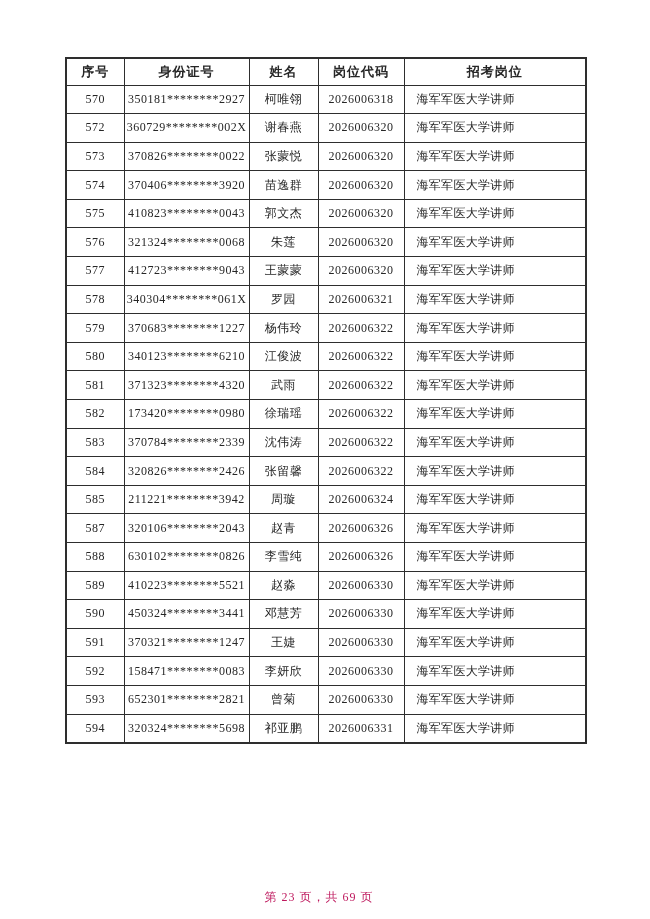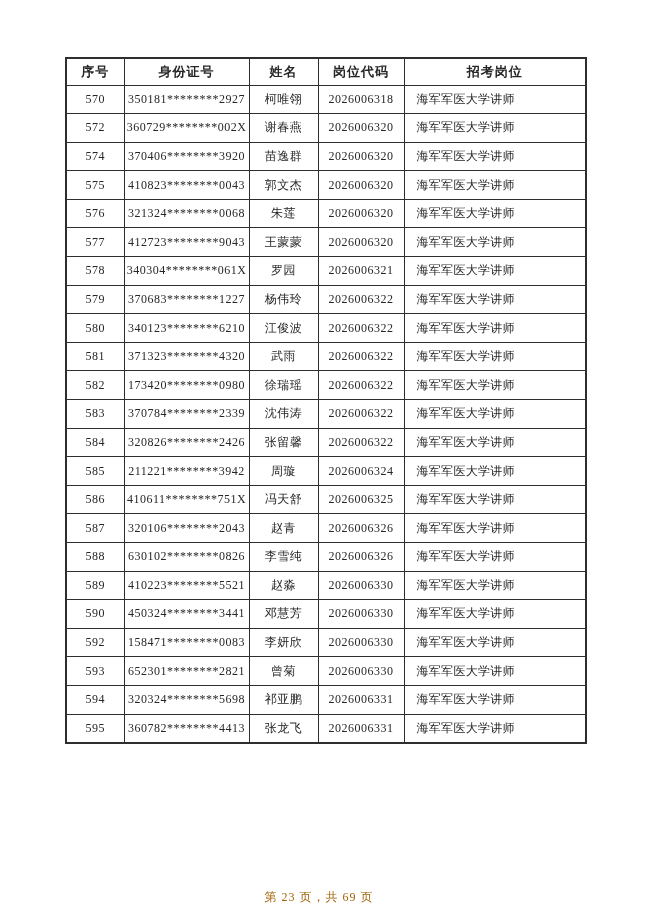--- a/index.html
+++ b/index.html
@@ -42,21 +42,21 @@
     letter-spacing: 0.3px;
   }
   .footer {
     position: absolute;
     left: 0;
     top: 889px;
     width: 100%;
     text-align: center;
     font-size: 12px;
     letter-spacing: 1px;
-    color: #a16207;
+    color: #be185d;
   }
 </style>
 </head>
 <body>
 
 <div class="page">
 
   <table class="roster">
     <colgroup>
       <col style="width:58px">
@@ -83,20 +83,27 @@
           <td class="left">海军军医大学讲师</td>
         </tr>
         <tr>
           <td>572</td>
           <td>360729********002X</td>
           <td>谢春燕</td>
           <td>2026006320</td>
           <td class="left">海军军医大学讲师</td>
         </tr>
         <tr>
+          <td>573</td>
+          <td>370826********0022</td>
+          <td>张蒙悦</td>
+          <td>2026006320</td>
+          <td class="left">海军军医大学讲师</td>
+        </tr>
+        <tr>
           <td>574</td>
           <td>370406********3920</td>
           <td>苗逸群</td>
           <td>2026006320</td>
           <td class="left">海军军医大学讲师</td>
         </tr>
         <tr>
           <td>575</td>
           <td>410823********0043</td>
           <td>郭文杰</td>
@@ -167,27 +174,20 @@
           <td class="left">海军军医大学讲师</td>
         </tr>
         <tr>
           <td>585</td>
           <td>211221********3942</td>
           <td>周璇</td>
           <td>2026006324</td>
           <td class="left">海军军医大学讲师</td>
         </tr>
         <tr>
-          <td>586</td>
-          <td>410611********751X</td>
-          <td>冯天舒</td>
-          <td>2026006325</td>
-          <td class="left">海军军医大学讲师</td>
-        </tr>
-        <tr>
           <td>587</td>
           <td>320106********2043</td>
           <td>赵青</td>
           <td>2026006326</td>
           <td class="left">海军军医大学讲师</td>
         </tr>
         <tr>
           <td>588</td>
           <td>630102********0826</td>
           <td>李雪纯</td>
@@ -202,45 +202,45 @@
           <td class="left">海军军医大学讲师</td>
         </tr>
         <tr>
           <td>590</td>
           <td>450324********3441</td>
           <td>邓慧芳</td>
           <td>2026006330</td>
           <td class="left">海军军医大学讲师</td>
         </tr>
         <tr>
+          <td>591</td>
+          <td>370321********1247</td>
+          <td>王婕</td>
+          <td>2026006330</td>
+          <td class="left">海军军医大学讲师</td>
+        </tr>
+        <tr>
           <td>592</td>
           <td>158471********0083</td>
           <td>李妍欣</td>
           <td>2026006330</td>
           <td class="left">海军军医大学讲师</td>
         </tr>
         <tr>
           <td>593</td>
           <td>652301********2821</td>
           <td>曾菊</td>
           <td>2026006330</td>
           <td class="left">海军军医大学讲师</td>
         </tr>
         <tr>
           <td>594</td>
           <td>320324********5698</td>
           <td>祁亚鹏</td>
           <td>2026006331</td>
           <td class="left">海军军医大学讲师</td>
         </tr>
-        <tr>
-          <td>595</td>
-          <td>360782********4413</td>
-          <td>张龙飞</td>
-          <td>2026006331</td>
-          <td class="left">海军军医大学讲师</td>
-        </tr>
       </tbody>
   </table>
 
   <div class="footer">第 23 页，共 69 页</div>
 
 </div>
 
 </body></html>

